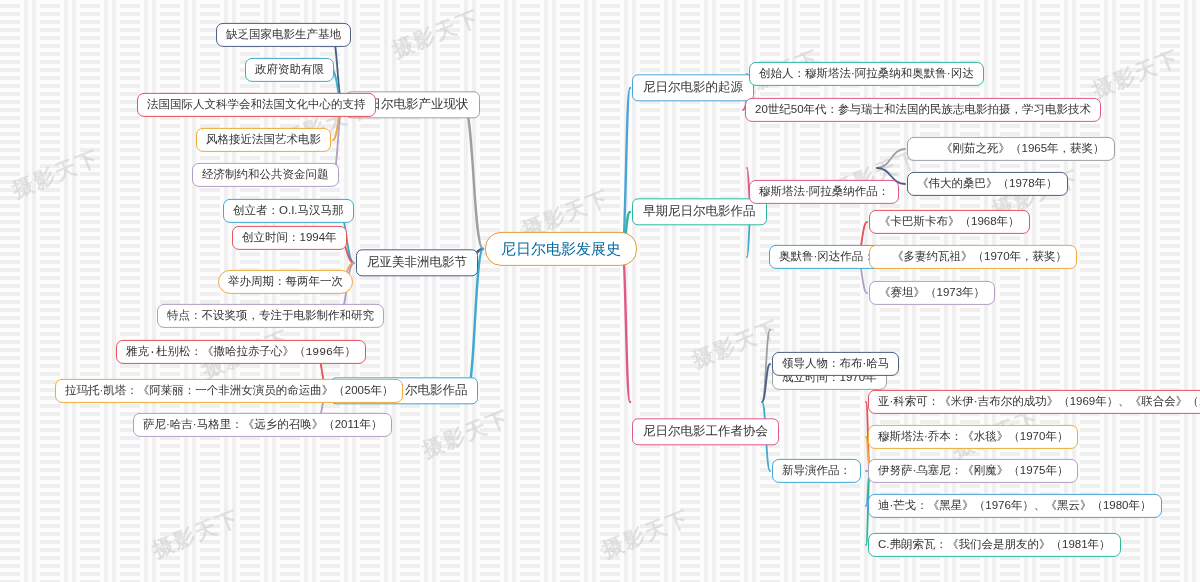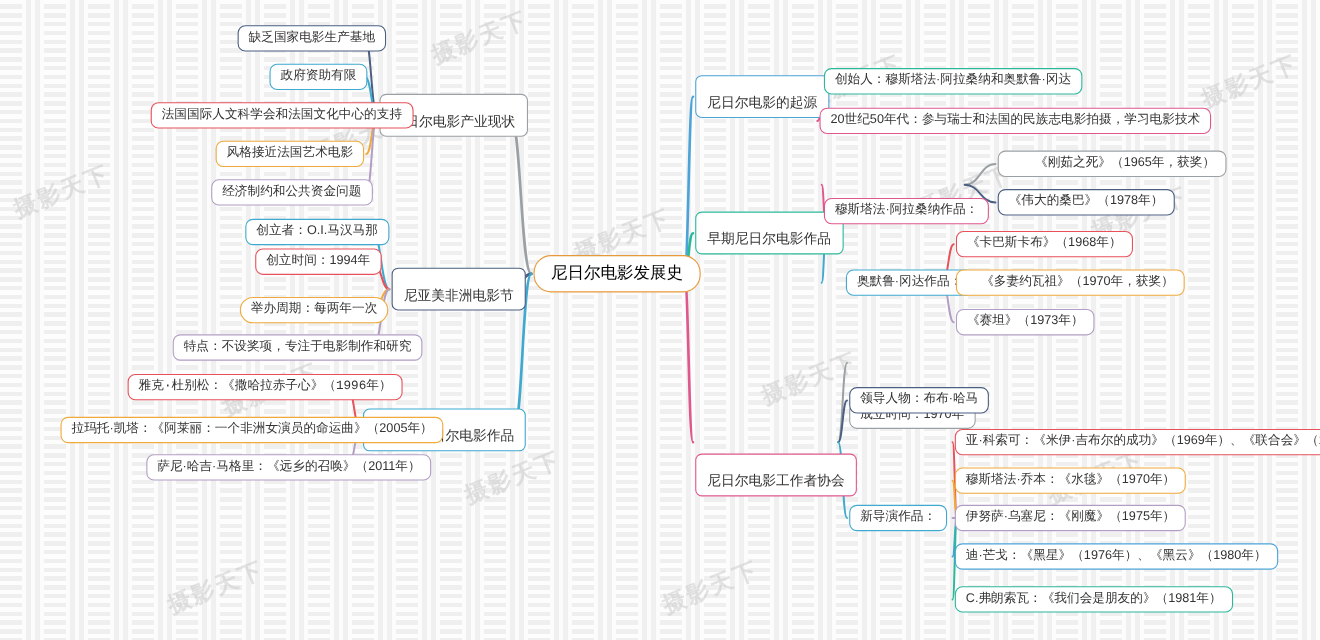--- a/index.html
+++ b/index.html
@@ -58,23 +58,23 @@
     line-height:1.15;
     color:#333;
     white-space:nowrap;
     transform:translateY(-50%);
   }
   .node.root{
     font-size:15px;
     border-width:1.6px;
     border-radius:16px;
     padding:7px 15px 8px 15px;
-    color:#000000;
+    color:#0369a1;
   }
-  .node.l1{font-size:12.5px;border-radius:6px;padding:17px 10px 6px 10px;}
+  .node.l1{font-size:12.5px;border-radius:6px;padding:5px 10px 6px 10px;}
 </style>
 </head>
 <body>
 
 <div id="canvas">
   <div id="weave"></div>
   <div id="wms">
       <div class="wm" style="left: 10px; top: 160px;">摄影天下</div>
       <div class="wm" style="left: 200px; top: 340px;">摄影天下</div>
       <div class="wm" style="left: 390px; top: 20px;">摄影天下</div>

